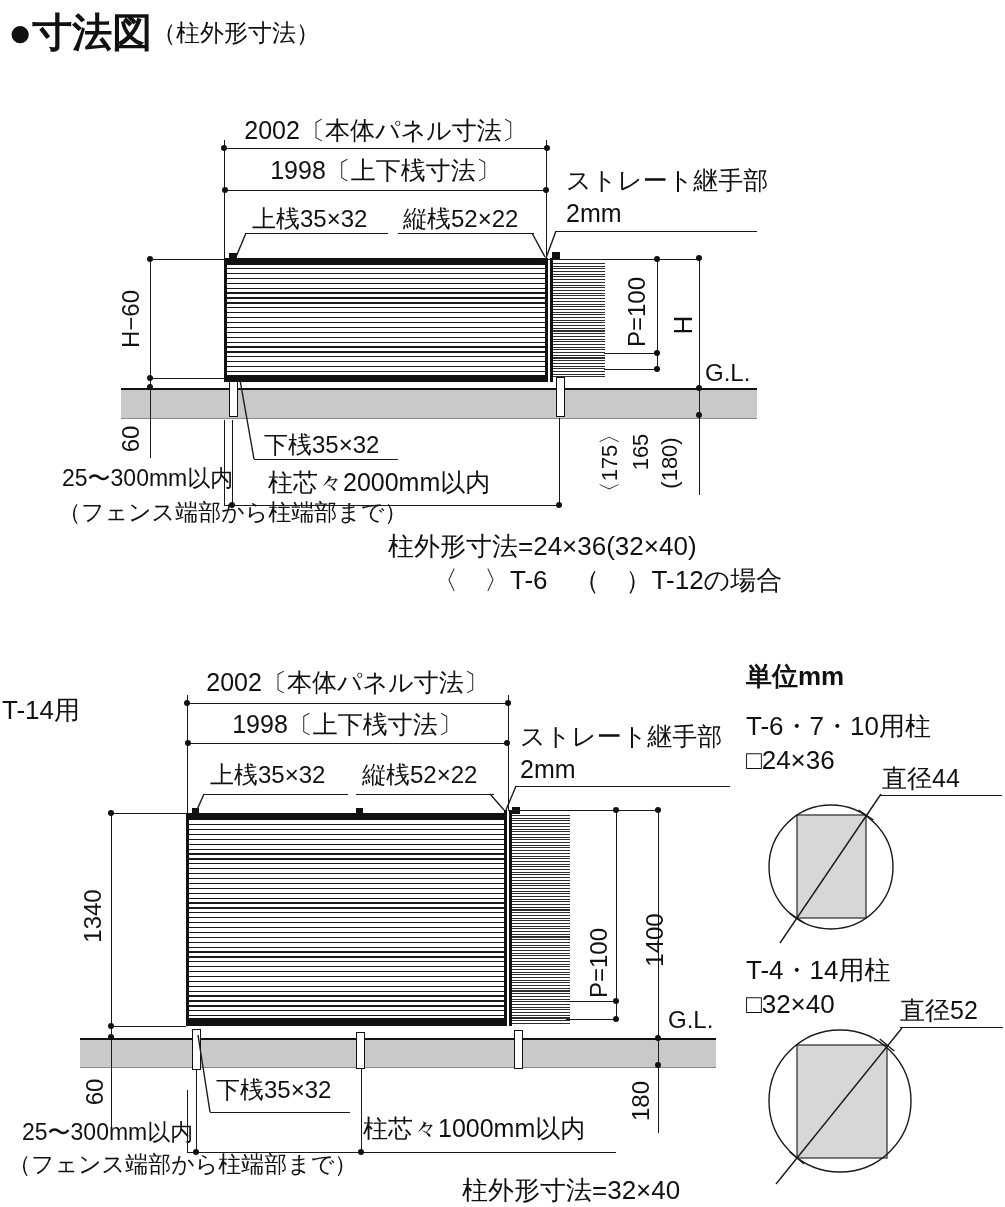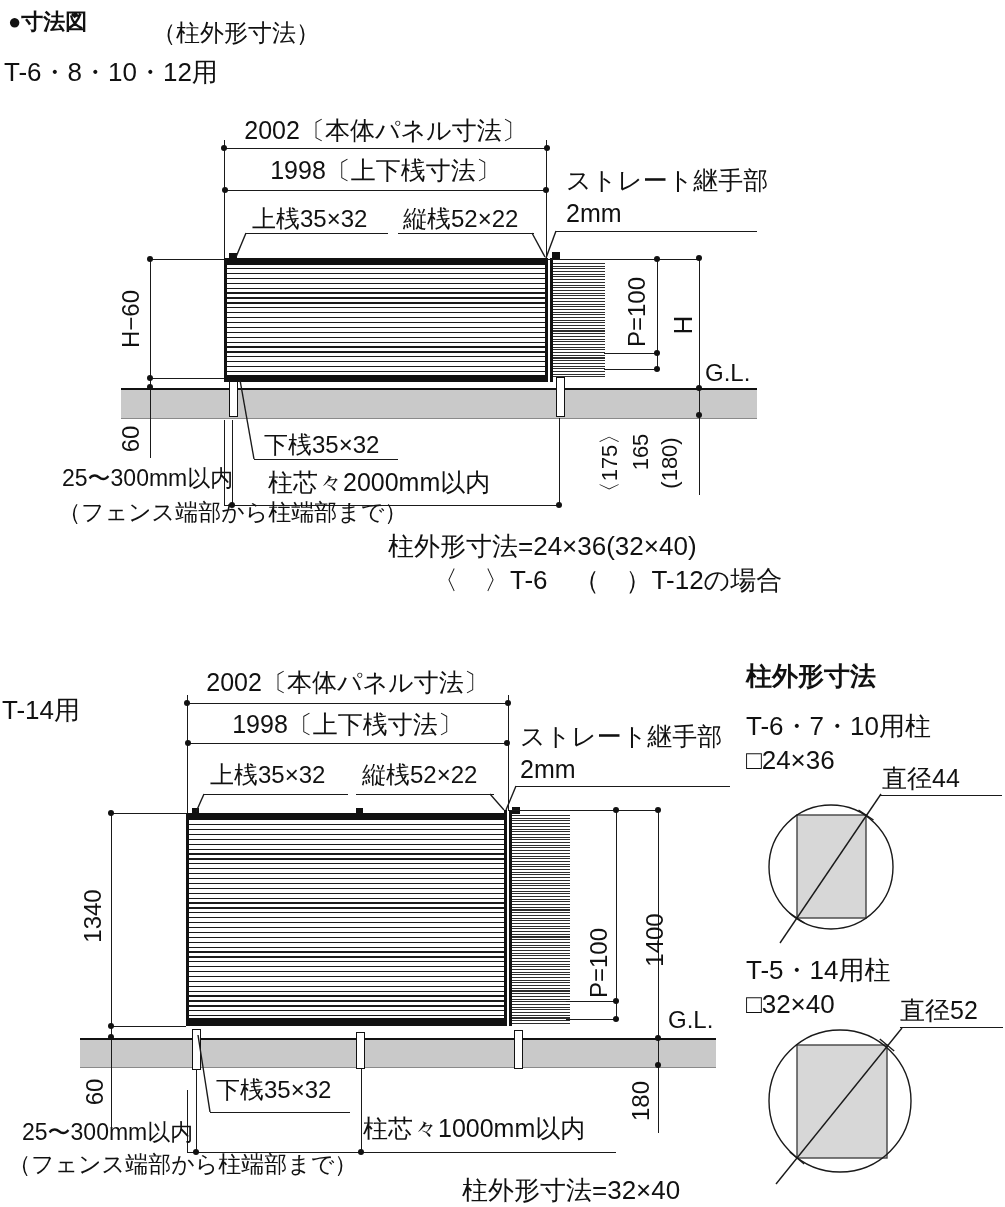--- a/index.html
+++ b/index.html
@@ -3,42 +3,41 @@
 <meta charset="utf-8">
 <style>
   html,body{margin:0;padding:0;background:#fff;}
   .canvas{position:relative;width:1005px;height:1207px;background:#fff;overflow:hidden;
           font-family:"Liberation Sans","DejaVu Sans",sans-serif;color:#111;}
   .t{position:absolute;white-space:nowrap;line-height:1.12;color:#111;}
   .ct{text-align:center;}
   .rc{position:absolute;white-space:nowrap;transform:translate(-50%,-50%) rotate(-90deg);color:#111;}
   .b{font-weight:bold;}
   .s22{font-size:22px}.s23{font-size:23px}.s24{font-size:24px}.s25{font-size:25px}
-  .s26{font-size:26px}.s30{font-size:22px}
+  .s26{font-size:26px}.s30{font-size:40px}
   .h{position:absolute;height:1.4px;background:#1a1a1a;}
   .v{position:absolute;width:1.4px;background:#1a1a1a;}
   .d{position:absolute;width:6px;height:6px;border-radius:50%;background:#111;}
   .band{position:absolute;background:#c9c9c9;border-top:2.5px solid #111;border-bottom:1px solid #8a8a8a;}
   .rail{position:absolute;background:#111;}
   .cap{position:absolute;background:#111;}
   .frame{position:absolute;background:#111;}
   .joint{position:absolute;background:linear-gradient(to right,#111 0 3px,#fff 3px 5px,#111 5px 100%);}
   .louv{position:absolute;background:repeating-linear-gradient(to bottom,#1a1a1a 0px,#1a1a1a 1.2px,transparent 1.2px,transparent 4.9px);}
   .fine{position:absolute;background:repeating-linear-gradient(to bottom,#2e2e2e 0px,#2e2e2e 1px,transparent 1px,transparent 2.7px);}
   .post{position:absolute;background:#fff;border:1.5px solid #111;box-sizing:border-box;}
   svg.ov{position:absolute;left:0;top:0;pointer-events:none;}
 </style>
 </head>
 <body>
 
 <div class="canvas">
 
   <div class="t s30 b" style="left:8px;top:10px">●寸法図</div>
   <div class="t s24" style="left:152px;top:20px">（柱外形寸法）</div>
-  <div class="t s26" style="left:4px;top:58px">T-6・8・10・12用</div>
 
   <div>
 
     <i class="band" style="left:121px;top:388px;width:636px;height:28px"></i>
     <i class="post" style="left:229px;top:379px;width:9px;height:38px"></i>
     <i class="post" style="left:556px;top:377px;width:9px;height:40px"></i>
 
     <i class="louv" style="left:227px;top:268px;width:318px;height:107px"></i>
     <i class="fine" style="left:553px;top:263px;width:52px;height:114px"></i>
     <i class="rail" style="left:224px;top:258px;width:323px;height:7px"></i>
@@ -175,26 +174,26 @@
     <div class="t s24" style="left:668px;top:1007px">G.L.</div>
     <div class="rc s24" style="left:641px;top:1101px">180</div>
     <div class="t s24" style="left:216px;top:1077px">下桟35×32</div>
     <div class="t s25" style="left:363px;top:1114px">柱芯々1000mm以内</div>
     <div class="t s23" style="left:22px;top:1120px">25〜300mm以内</div>
     <div class="t s23" style="left:8px;top:1152px">（フェンス端部から柱端部まで）</div>
     <div class="t s26" style="left:462px;top:1176px">柱外形寸法=32×40</div>
   </div>
 
   <div>
-    <div class="t s26 b" style="left:746px;top:662px">柱外形寸法</div>
+    <div class="t s26 b" style="left:746px;top:662px">単位mm</div>
     <div class="t s26" style="left:746px;top:712px">T-6・7・10用柱</div>
     <div class="t s26" style="left:746px;top:746px">□24×36</div>
     <div class="t s25" style="left:882px;top:764px">直径44</div>
     <i class="h" style="left:880px;top:795px;width:122px"></i>
-    <div class="t s26" style="left:746px;top:956px">T-5・14用柱</div>
+    <div class="t s26" style="left:746px;top:956px">T-4・14用柱</div>
     <div class="t s26" style="left:746px;top:990px">□32×40</div>
     <div class="t s25" style="left:900px;top:996px">直径52</div>
     <i class="h" style="left:900px;top:1027px;width:103px"></i>
   </div>
 
   <svg class="ov" width="1005" height="1207" viewBox="0 0 1005 1207">
     <g stroke="#1a1a1a" stroke-width="1.4" fill="none">
 
       <path d="M246,233 L236,257"></path>
       <path d="M532,233 L545,257"></path>

